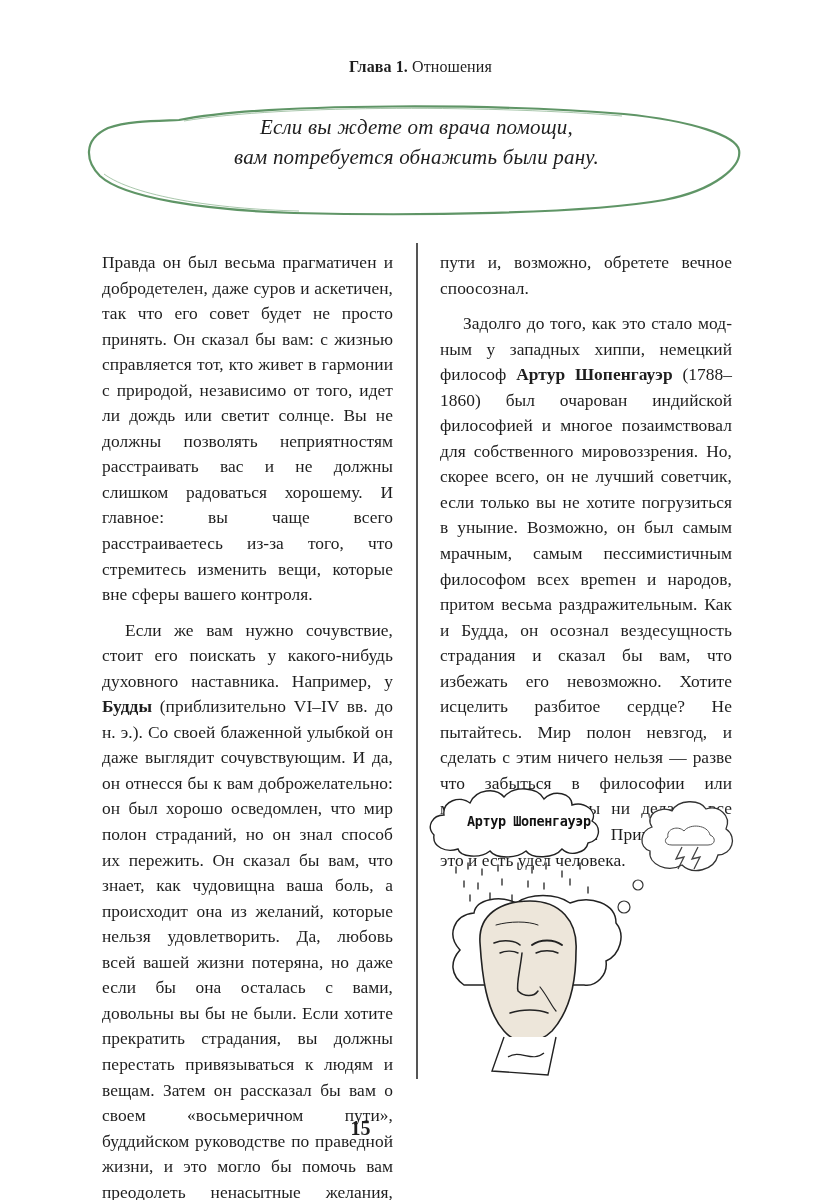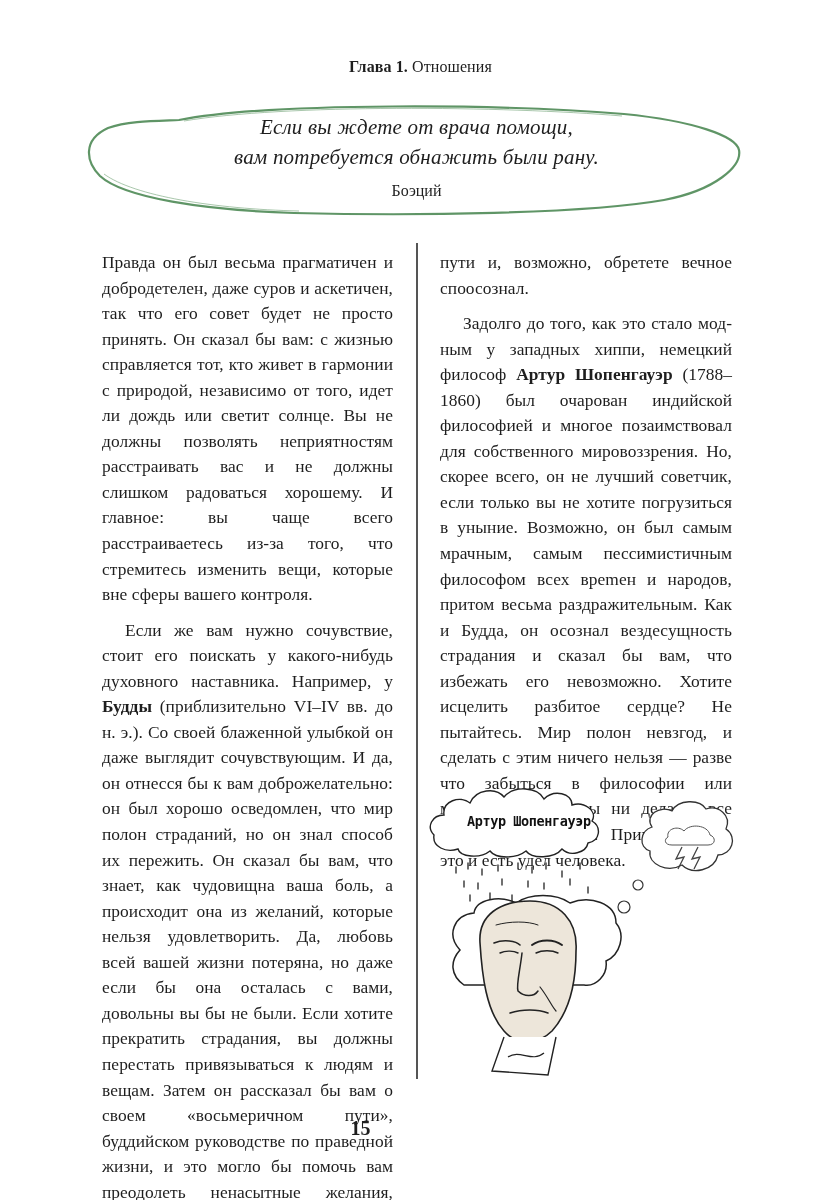--- a/index.html
+++ b/index.html
@@ -95,21 +95,20 @@
   <svg width="670" height="135" viewBox="0 0 670 135">
     <path d="M 95 32 C 190 14, 420 16, 540 26 C 610 33, 652 48, 655 62 C 658 78, 632 102, 580 112 C 500 126, 330 128, 210 125 C 120 122, 40 110, 16 88 C 2 74, -2 52, 24 40 C 44 33, 70 33, 95 32 Z" fill="none" stroke="#4e8a55" stroke-width="2.2" stroke-linecap="round" opacity="0.9"></path>
     <path d="M 100 33 C 200 16, 420 18, 538 28" fill="none" stroke="#6fa274" stroke-width="1" opacity="0.6"></path>
     <path d="M 20 86 C 50 108, 130 121, 215 123" fill="none" stroke="#6fa274" stroke-width="1" opacity="0.6"></path>
   </svg>
 </div>
 
 <div class="epigraph">
   <div class="quote">Если вы ждете от врача помощи,</div>
   <div class="quote">вам потребуется обнажить были рану.</div>
-  <div class="author">Боэций</div>
 </div>
 
 <div class="col left">
   <p>Правда он был весьма прагматичен и добродетелен, даже суров и аскети­чен, так что его совет будет не просто принять. Он сказал бы вам: с жизнью справляется тот, кто живет в гармонии с природой, независимо от того, идет ли дождь или светит солнце. Вы не должны позволять неприятностям расстраивать вас и не должны слишком радоваться хорошему. И главное: вы чаще всего расстраиваетесь из-за того, что стреми­тесь изменить вещи, которые вне сферы вашего контроля.</p>
   <p class="indent"><span>Если же вам нужно сочувствие, стоит его поискать у какого-нибудь духов­ного наставника. Например, у </span><b>Будды</b><span> (приблизительно VI–IV вв. до н. э.). Со своей блаженной улыбкой он даже выглядит сочувствующим. И да, он отнесся бы к вам доброжелательно: он был хорошо осведомлен, что мир полон страданий, но он знал способ их пере­жить. Он сказал бы вам, что знает, как чудовищна ваша боль, а происходит она из желаний, которые нельзя удовлет­ворить. Да, любовь всей вашей жизни потеряна, но даже если бы она оста­лась с вами, довольны вы бы не были. Если хотите прекратить страдания, вы должны перестать привязываться к людям и вещам. Затем он рассказал бы вам о своем «восьмеричном пути», буддийском руководстве по праведной жизни, и это могло бы помочь вам пре­одолеть ненасытные желания, вызываю­щие ваши страдания. Придерживайтесь</span></p>
 </div>
 
 <div class="divider"></div>
 
 <div class="col right">

